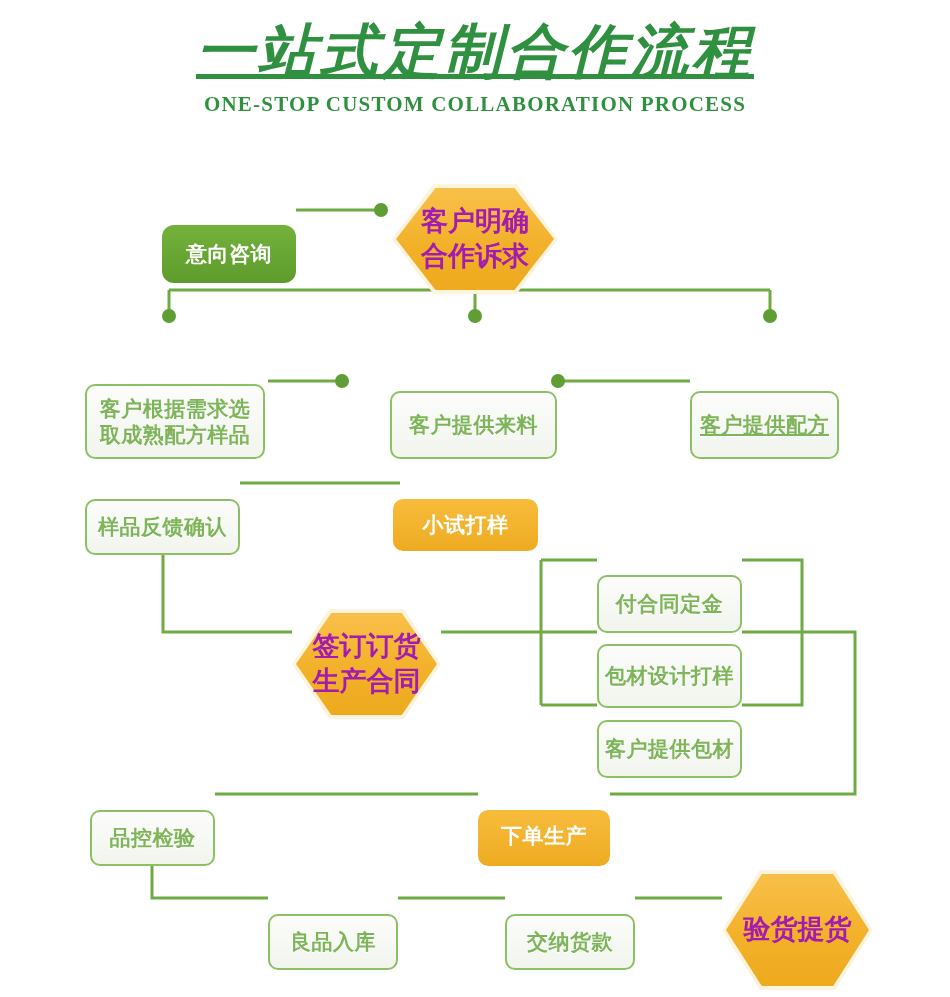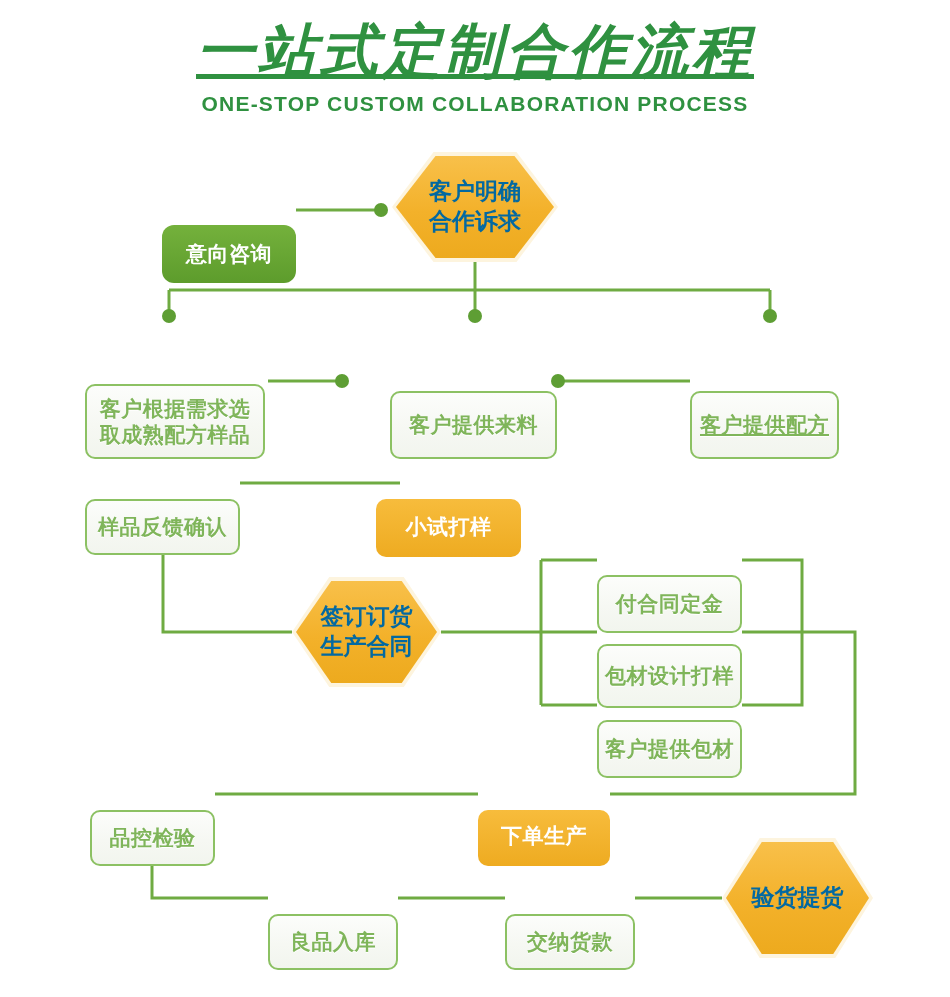--- a/index.html
+++ b/index.html
@@ -19,21 +19,21 @@
     font-size:58px;font-weight:bold;font-style:italic;
     letter-spacing:4px;
     color:#2f9140;
     line-height:1;
     white-space:nowrap;
     text-decoration:underline;
   }
   .subtitle{
     position:absolute;left:0;right:0;top:92px;
     text-align:center;
-    font-family:Liberation Sans, sans-serif;
+    font-family:Liberation Serif, serif;
     font-size:21px;font-weight:bold;
     letter-spacing:1.2px;
     color:#2f9140;
     white-space:nowrap;
   }
 
   
   #wires{position:absolute;left:0;top:0;width:950px;height:997px;}
   #wires path,#wires line{
     fill:none;stroke:#6fab42;stroke-width:3;
@@ -74,25 +74,26 @@
     border-radius:10px;
     background:linear-gradient(180deg,#f7bc3c 0%,#eeab21 100%);
     color:#ffffff;
   }
 
   
   .hex{
     position:absolute;
     display:flex;align-items:center;justify-content:center;
     text-align:center;
-    font-size:23px;font-weight:bold;line-height:1.3;
-    color:#0369a1;white-space:pre-line;
+    font-size:27px;font-weight:bold;line-height:1.3;
+    color:#a21caf;white-space:pre-line;
     clip-path:polygon(25% 0%,75% 0%,100% 50%,75% 100%,25% 100%,0% 50%);
     background:#fdf4de;
     z-index:3;
+    margin-top:32px;
   }
   .hex .hexinner{
     position:absolute;left:4px;top:4px;right:4px;bottom:4px;
     clip-path:polygon(25% 0%,75% 0%,100% 50%,75% 100%,25% 100%,0% 50%);
     background:linear-gradient(180deg,#f8c04a 0%,#f3b12a 55%,#edaa1e 100%);
   }
   .hex .hextext{position:relative;z-index:2;padding:0 6px;}
 </style>
 </head>
 <body>
@@ -169,21 +170,21 @@
   </div>
 
   <div class="node box" style="left:690px;top:347px;width:149px;height:68px;text-decoration:underline;">
     <span>客户提供配方</span>
   </div>
 
   <div class="node box" style="left:85px;top:455px;width:155px;height:56px;">
     <span>样品反馈确认</span>
   </div>
 
-  <div class="node box-orange" style="left:376px;top:455px;width:145px;height:58px;font-family:Liberation Serif, serif;">
+  <div class="node box-orange" style="left:393px;top:455px;width:145px;height:52px;">
     <span>小试打样</span>
   </div>
 
   <div class="hex" style="left:292px;top:577px;width:149px;height:110px;">
     <div class="hexinner"></div>
     <span class="hextext">签订订货
 生产合同</span>
   </div>
 
   <div class="node box" style="left:597px;top:531px;width:145px;height:58px;">

